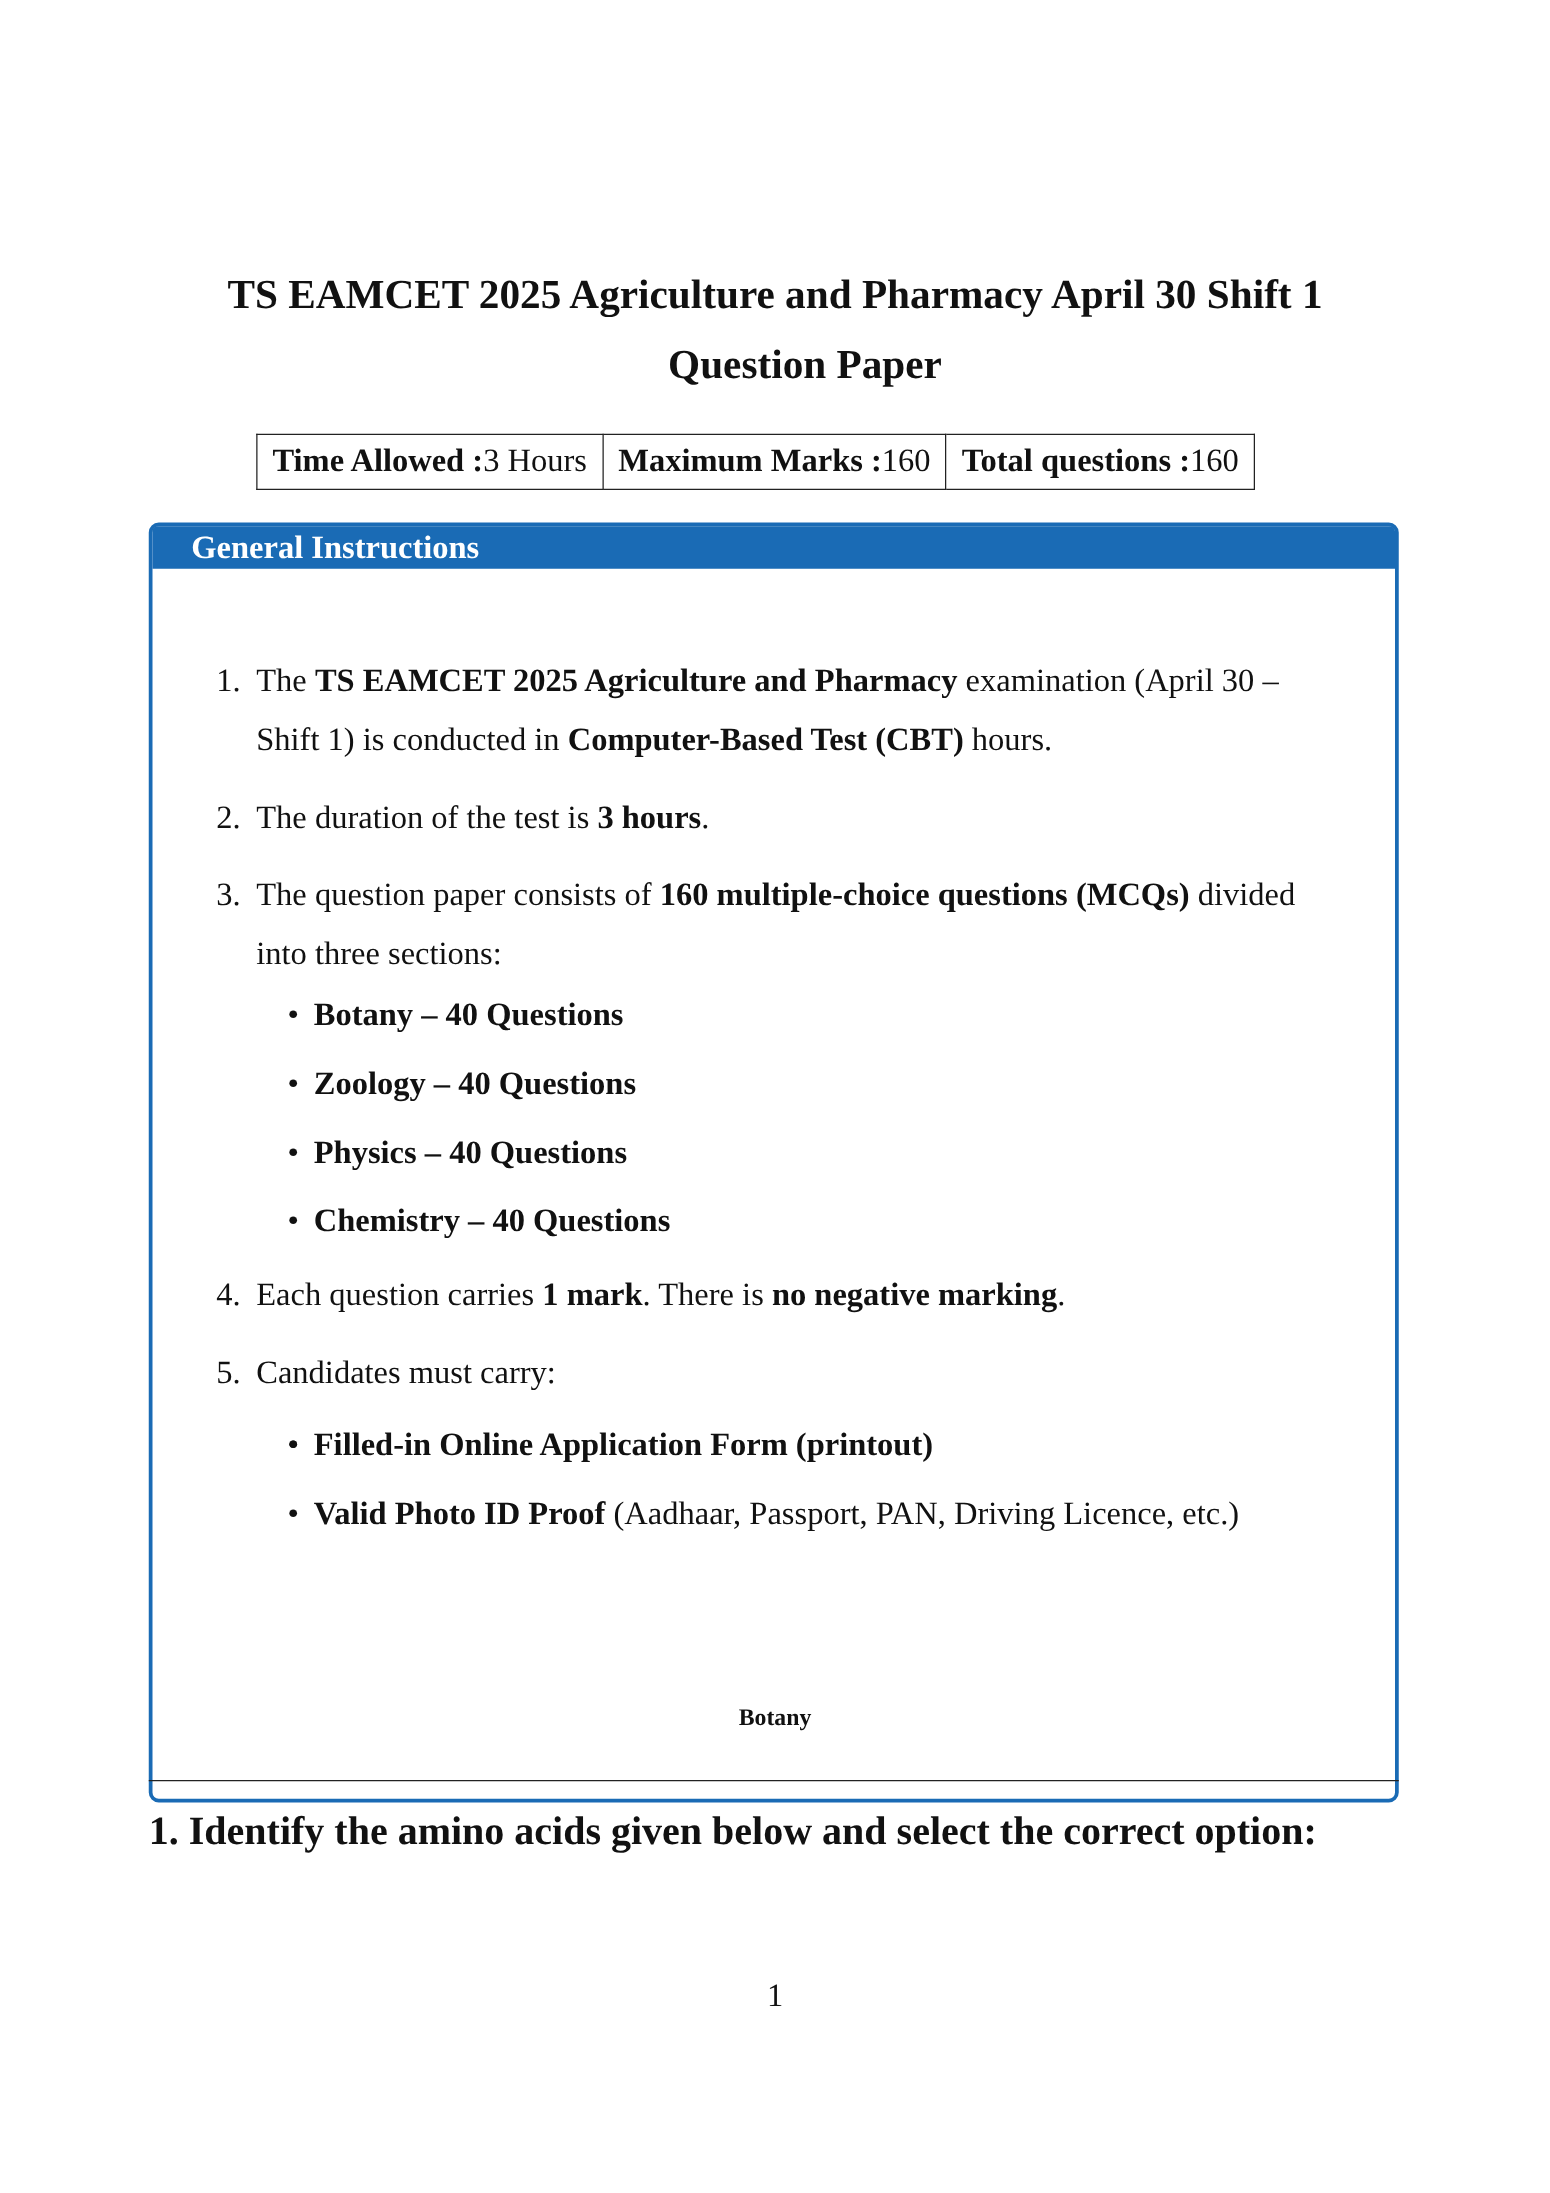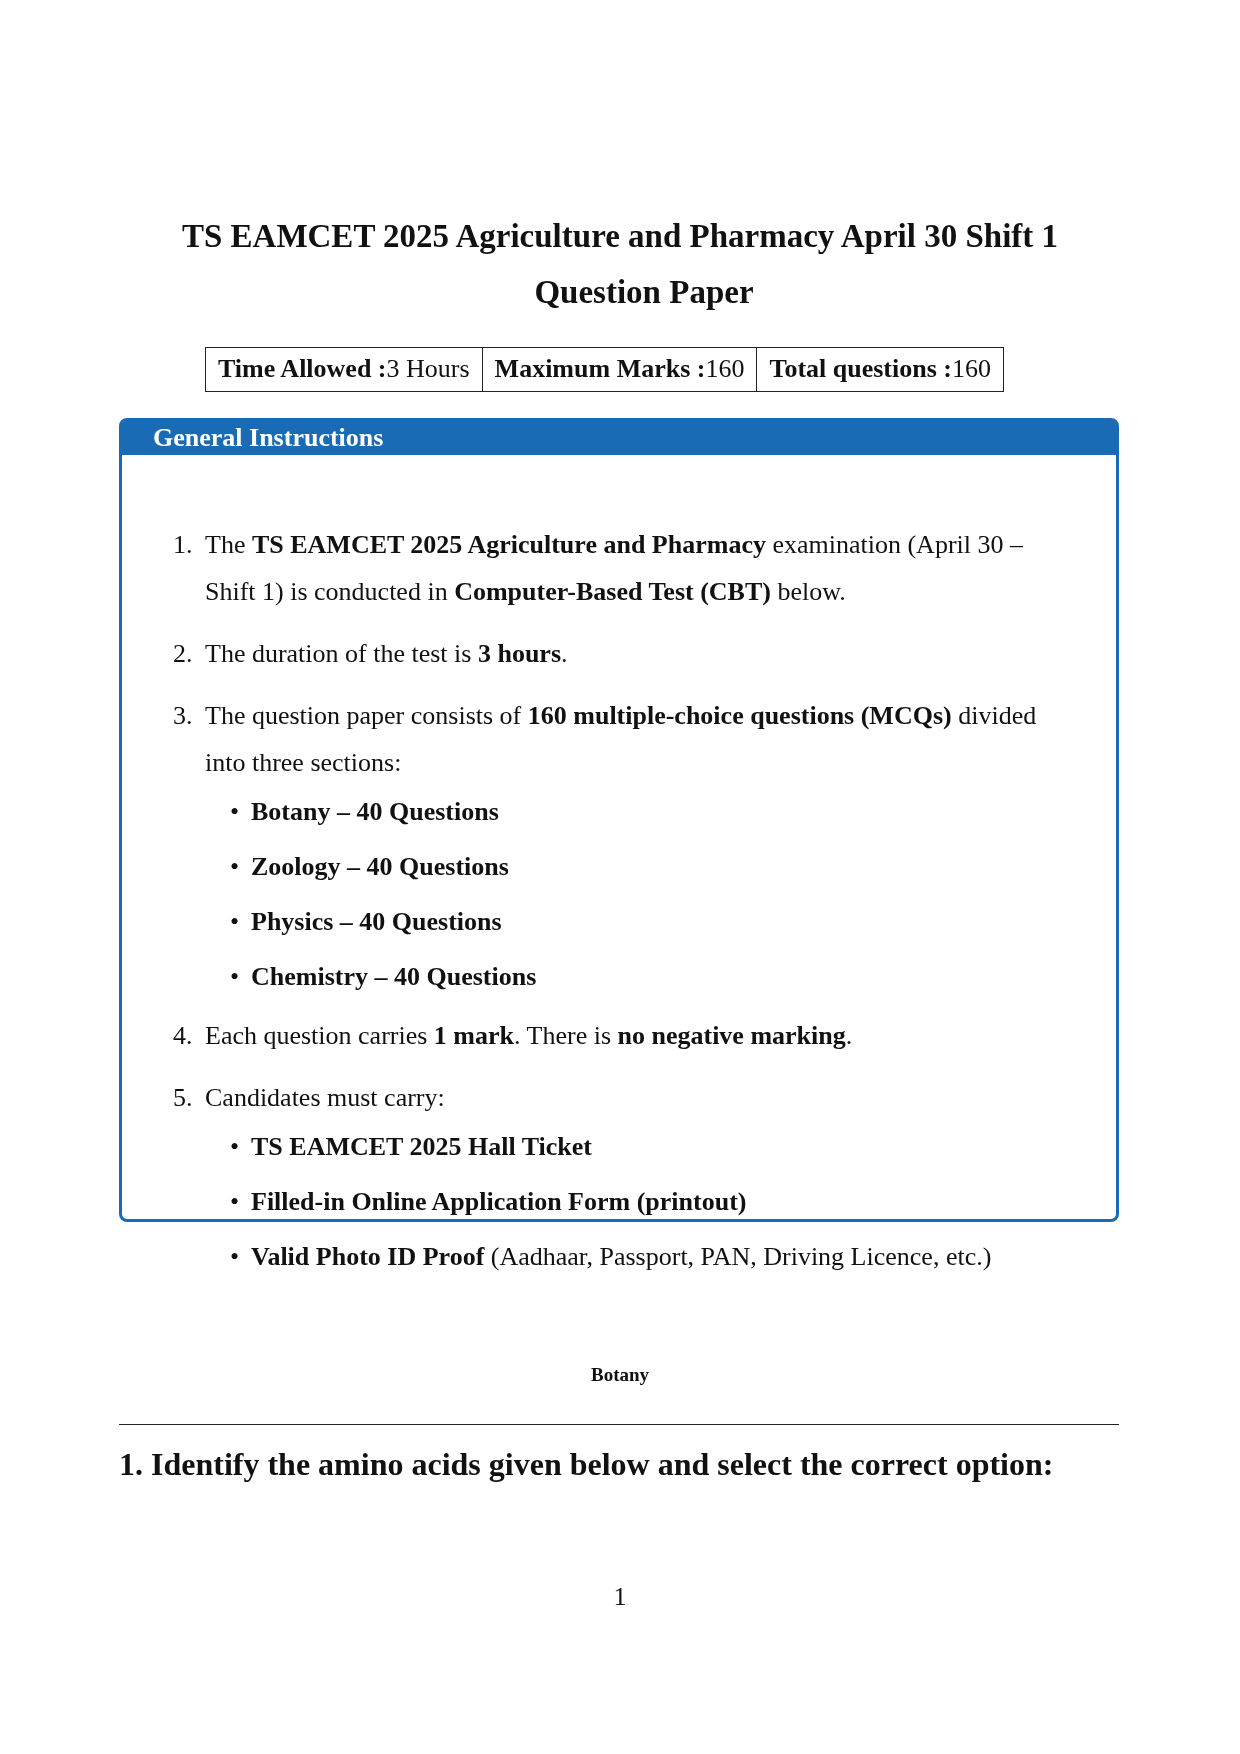--- a/index.html
+++ b/index.html
@@ -3,21 +3,21 @@
 <meta charset="utf-8">
 <style>
   html, body { margin: 0; padding: 0; background: #ffffff; }
   body { width: 1240px; height: 1754px; position: relative; font-family: "Liberation Serif", "DejaVu Serif", serif; color: #111; }
   .title { position: absolute; left: 0; width: 1240px; text-align: center; font-weight: bold; font-size: 33px; }
   .t1 { top: 218px; }
   .t2 { top: 274px; padding-left: 24px; }
   .meta-table { position: absolute; top: 347px; left: 205px; border-collapse: collapse; font-size: 26px; }
   .meta-table td { border: 1.5px solid #222; padding: 6px 12px 7px 12px; white-space: nowrap; }
   .meta-table b { font-weight: bold; }
-  .box { position: absolute; left: 119px; top: 418px; width: 1000px; height: 804px; border: 3px solid #1a6bb5; border-radius: 8px; box-sizing: border-box; }
+  .box { position: absolute; left: 119px; top: 418px; width: 1000px; height: 1024px; border: 3px solid #1a6bb5; border-radius: 8px; box-sizing: border-box; }
   .box-header { background: #1a6bb5; color: #fff; font-weight: bold; font-size: 26px; height: 34px; line-height: 34px; padding-left: 31px; border-radius: 4px 4px 0 0; }
   .lead { position: absolute; left: 32px; top: 49px; font-weight: bold; font-size: 26px; }
   ol.instr { position: absolute; left: 32px; top: 100px; margin: 0; padding: 0; list-style: none; font-size: 26px; width: 920px; }
   ol.instr li { position: relative; padding-left: 51px; line-height: 47px; margin-bottom: 15px; }
   ol.instr li .num { position: absolute; left: 19px; top: 0; }
   ul.sub { list-style: none; margin: 6px 0 0 0; padding: 0; }
   ul.sub li { padding-left: 46px; line-height: 40px; margin-bottom: 15px; position: relative; }
   ul.sub li .bullet { position: absolute; left: 25px; top: 0; }
   .section-title { position: absolute; top: 1364px; left: 0; width: 1240px; text-align: center; font-weight: bold; font-size: 19px; }
   .rule { position: absolute; top: 1424px; left: 119px; width: 1000px; height: 0; border-top: 1.5px solid #222; }
@@ -38,21 +38,21 @@
     <td><b>Total questions :</b><span>160</span></td>
   </tr>
 </tbody>
   </table>
 
 <div class="box">
   <div class="box-header">General Instructions</div>
   <ol class="instr">
     <li>
       <span class="num">1.</span>
-      <span>The </span><b>TS EAMCET 2025 Agriculture and Pharmacy</b><span> examination (April 30 – Shift 1) is conducted in </span><b>Computer-Based Test (CBT)</b><span> below.</span>
+      <span>The </span><b>TS EAMCET 2025 Agriculture and Pharmacy</b><span> examination (April 30 – Shift 1) is conducted in </span><b>Computer-Based Test (CBT)</b><span> hours.</span>
     </li>
     <li>
       <span class="num">2.</span>
       <span>The duration of the test is </span><b>3 hours</b><span>.</span>
     </li>
     <li>
       <span class="num">3.</span>
       <span>The question paper consists of </span><b>160 multiple-choice questions (MCQs)</b><span> divided into three sections:</span>
       <ul class="sub">
         <li><span class="bullet">•</span><b>Botany – 40 Questions</b></li>
@@ -62,21 +62,21 @@
       </ul>
     </li>
     <li>
       <span class="num">4.</span>
       <span>Each question carries </span><b>1 mark</b><span>. There is </span><b>no negative marking</b><span>.</span>
     </li>
     <li>
       <span class="num">5.</span>
       <span>Candidates must carry:</span>
       <ul class="sub">
-        <li><span class="bullet">•</span><b>TS EAMCET 2025 Hall Ticket</b><span></span></li>
+        <li><span class="bullet">•</span><span></span></li>
         <li><span class="bullet">•</span><b>Filled-in Online Application Form (printout)</b><span></span></li>
         <li><span class="bullet">•</span><b>Valid Photo ID Proof</b><span> (Aadhaar, Passport, PAN, Driving Licence, etc.)</span></li>
       </ul>
     </li>
   </ol>
 </div>
 
 <div class="section-title">Botany</div>
 <div class="rule"></div>
 <div class="question">1. Identify the amino acids given below and select the correct option:</div>

